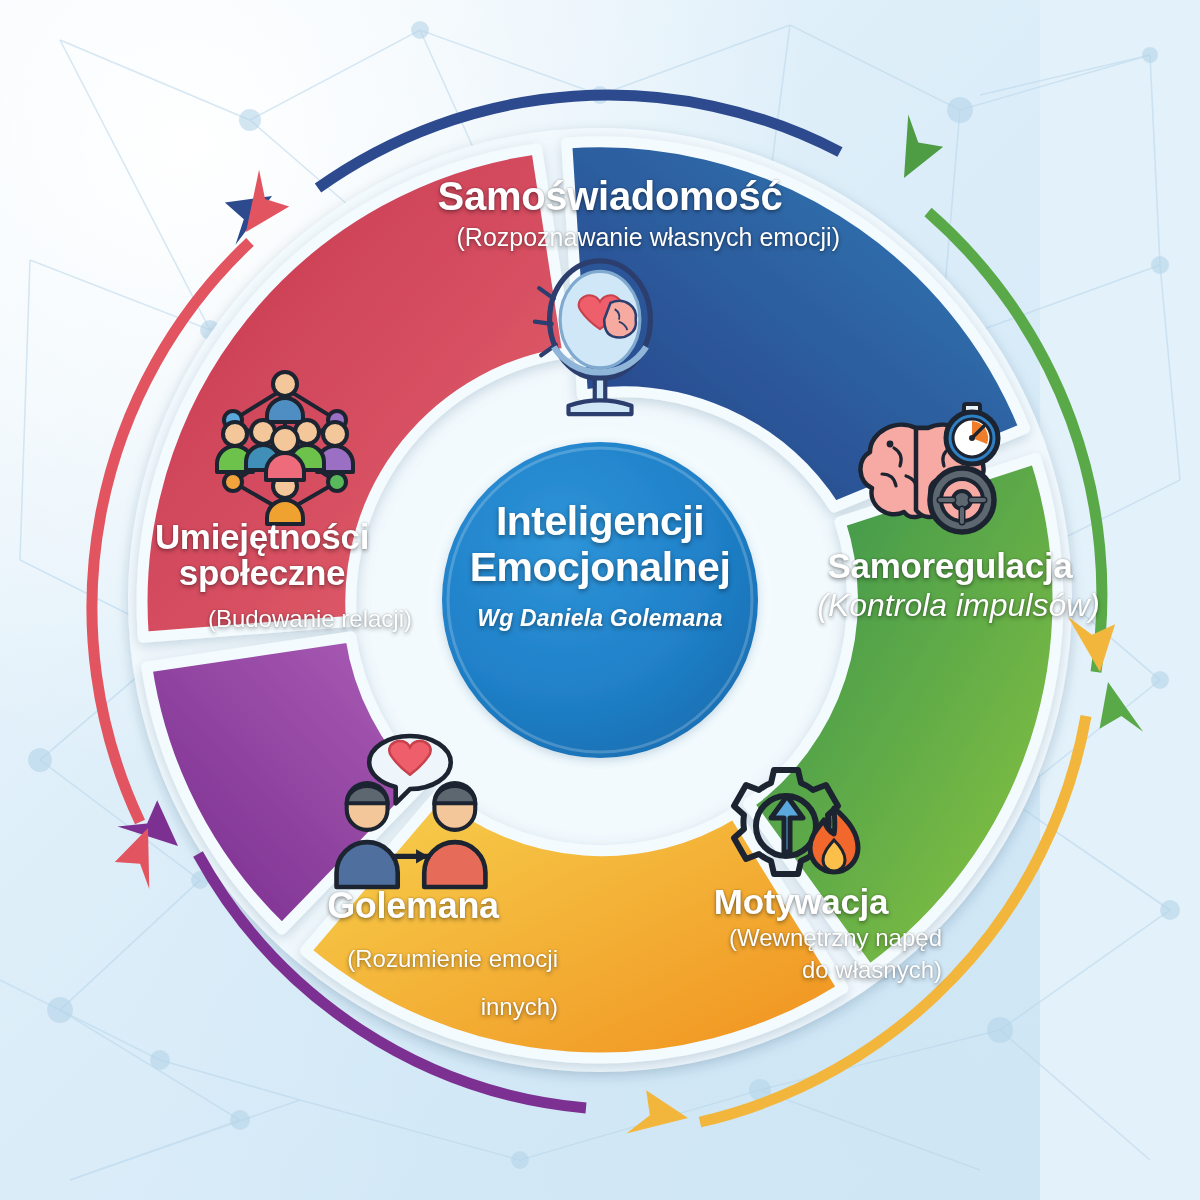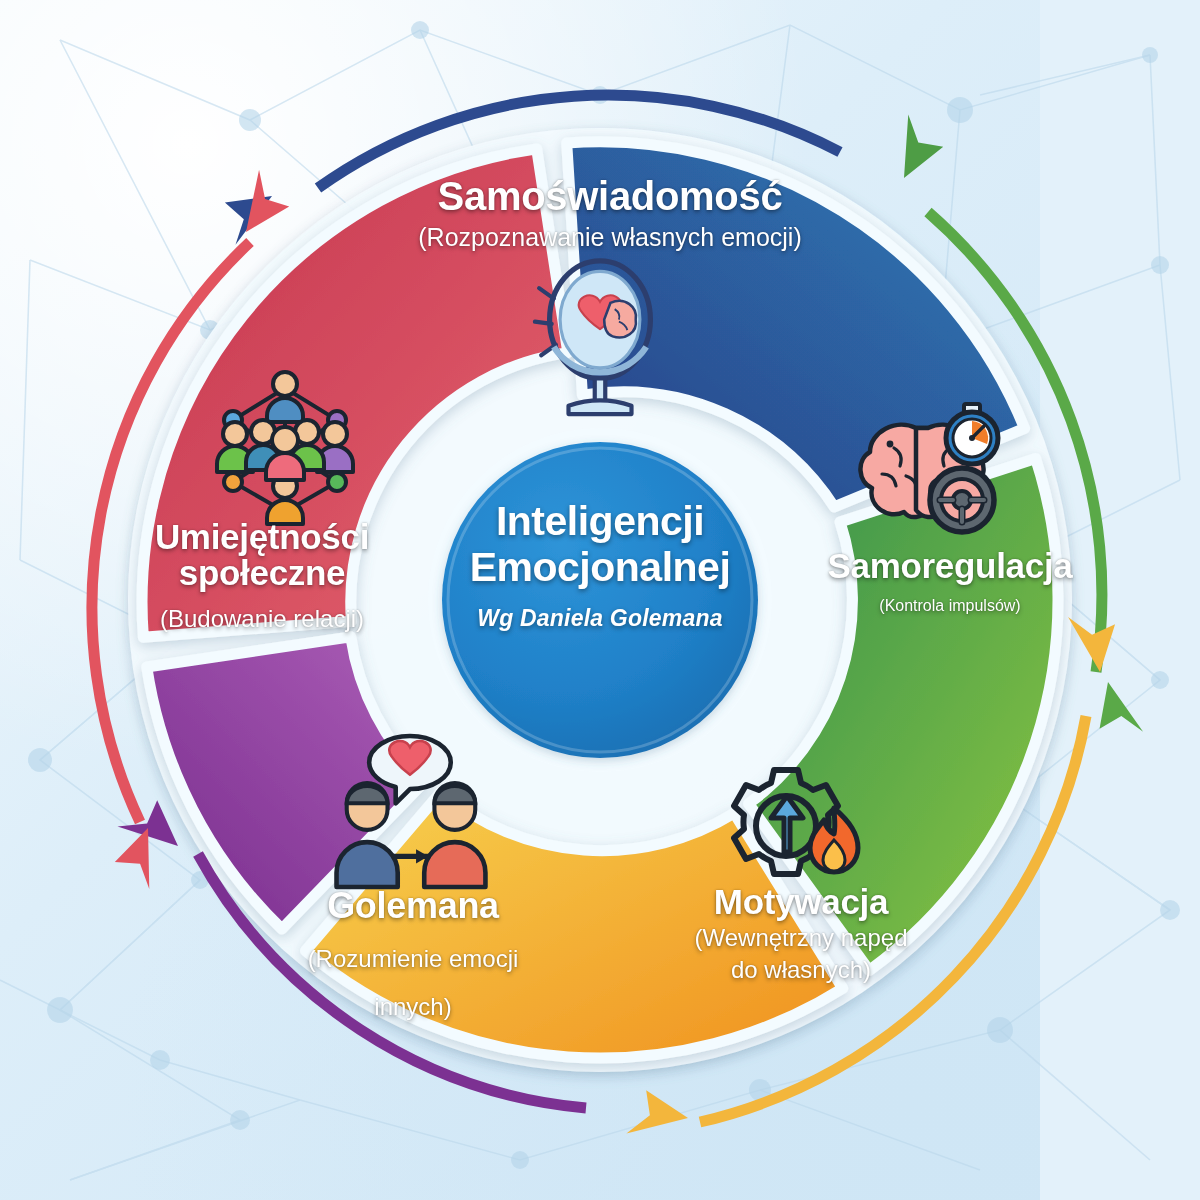--- a/index.html
+++ b/index.html
@@ -16,30 +16,30 @@
   }
   svg{position:absolute;left:0;top:0;}
   .lbl{
     position:absolute;
     color:#ffffff;
     text-align:center;
     text-shadow:0 2px 4px rgba(0,0,0,.38), 0 0 2px rgba(0,0,0,.25);
     pointer-events:none;
   }
   .lbl .t{font-weight:bold;line-height:1.02;letter-spacing:-.3px;}
-  .lbl .s{font-weight:normal;line-height:1.12;}
+  .lbl .s{font-weight:normal;line-height:1.12;text-align:right;}
 
   
   #lab-self      {left:380px;top:176px;width:460px;}
   #lab-self .t   {font-size:40px;}
   #lab-self .s   {font-size:25px;margin-top:6px;}
 
   #lab-reg       {left:800px;top:548px;width:300px;}
   #lab-reg .t    {font-size:35px;}
-  #lab-reg .s    {font-size:16px;margin-top:13px;}
+  #lab-reg .s    {font-size:32px;margin-top:4px;font-style:italic;}
 
   #lab-mot       {left:660px;top:884px;width:282px;}
   #lab-mot .t    {font-size:35px;}
   #lab-mot .s    {font-size:24px;margin-top:5px;}
 
   #lab-emp       {left:268px;top:888px;width:290px;}
   #lab-emp .t    {font-size:36px;}
   #lab-emp .s    {font-size:24px;margin-top:21px;}
 
   #lab-soc       {left:112px;top:519px;width:300px;}

